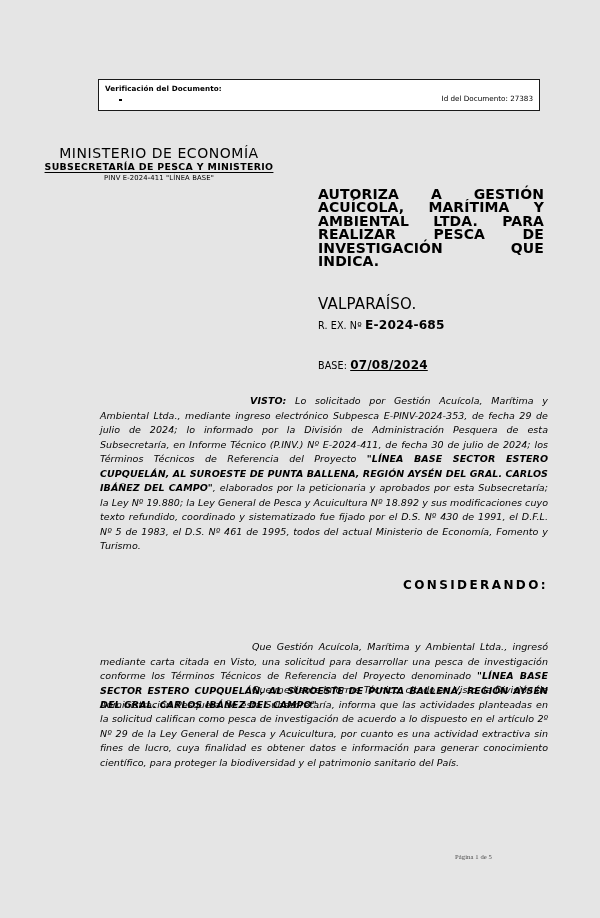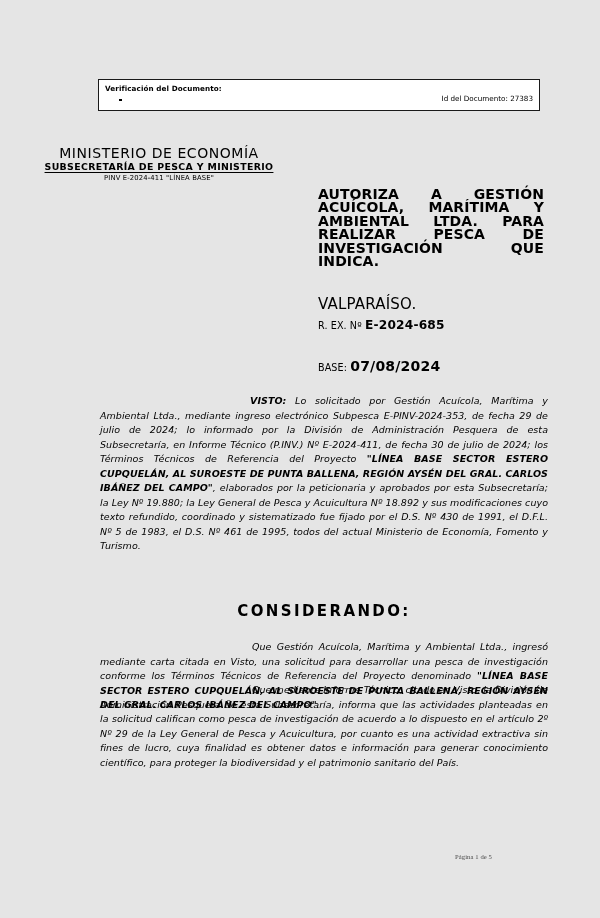--- a/index.html
+++ b/index.html
@@ -127,23 +127,24 @@
   }
 
   .fecha {
     position: absolute;
     left: 318px;
     top: 358px;
     font-size: 9.6px;
     letter-spacing: 0.1px;
   }
   .fecha .val {
-    font-size: 14px;
+    font-size: 12px;
     font-weight: bold;
     letter-spacing: 0.2px;
+    text-decoration: underline;
   }
 
   
   .body-text {
     position: absolute;
     left: 100px;
     width: 448px;
     font-size: 9.5px;
     line-height: 14.5px;
     text-align: justify;
@@ -157,23 +158,23 @@
 
   .indent { display: inline-block; width: 150px; }
   .indent-sm { display: inline-block; width: 152px; }
 
   b, strong { font-weight: bold; }
 
   .considerando {
     position: absolute;
     left: 100px;
     width: 448px;
-    top: 602px;
-    text-align: center;
-    font-size: 15px;
+    top: 578px;
+    text-align: right;
+    font-size: 12px;
     font-weight: bold;
     letter-spacing: 2.4px;
   }
 
   
   .footer {
     position: absolute;
     left: 455px;
     top: 853px;
     width: 95px;

